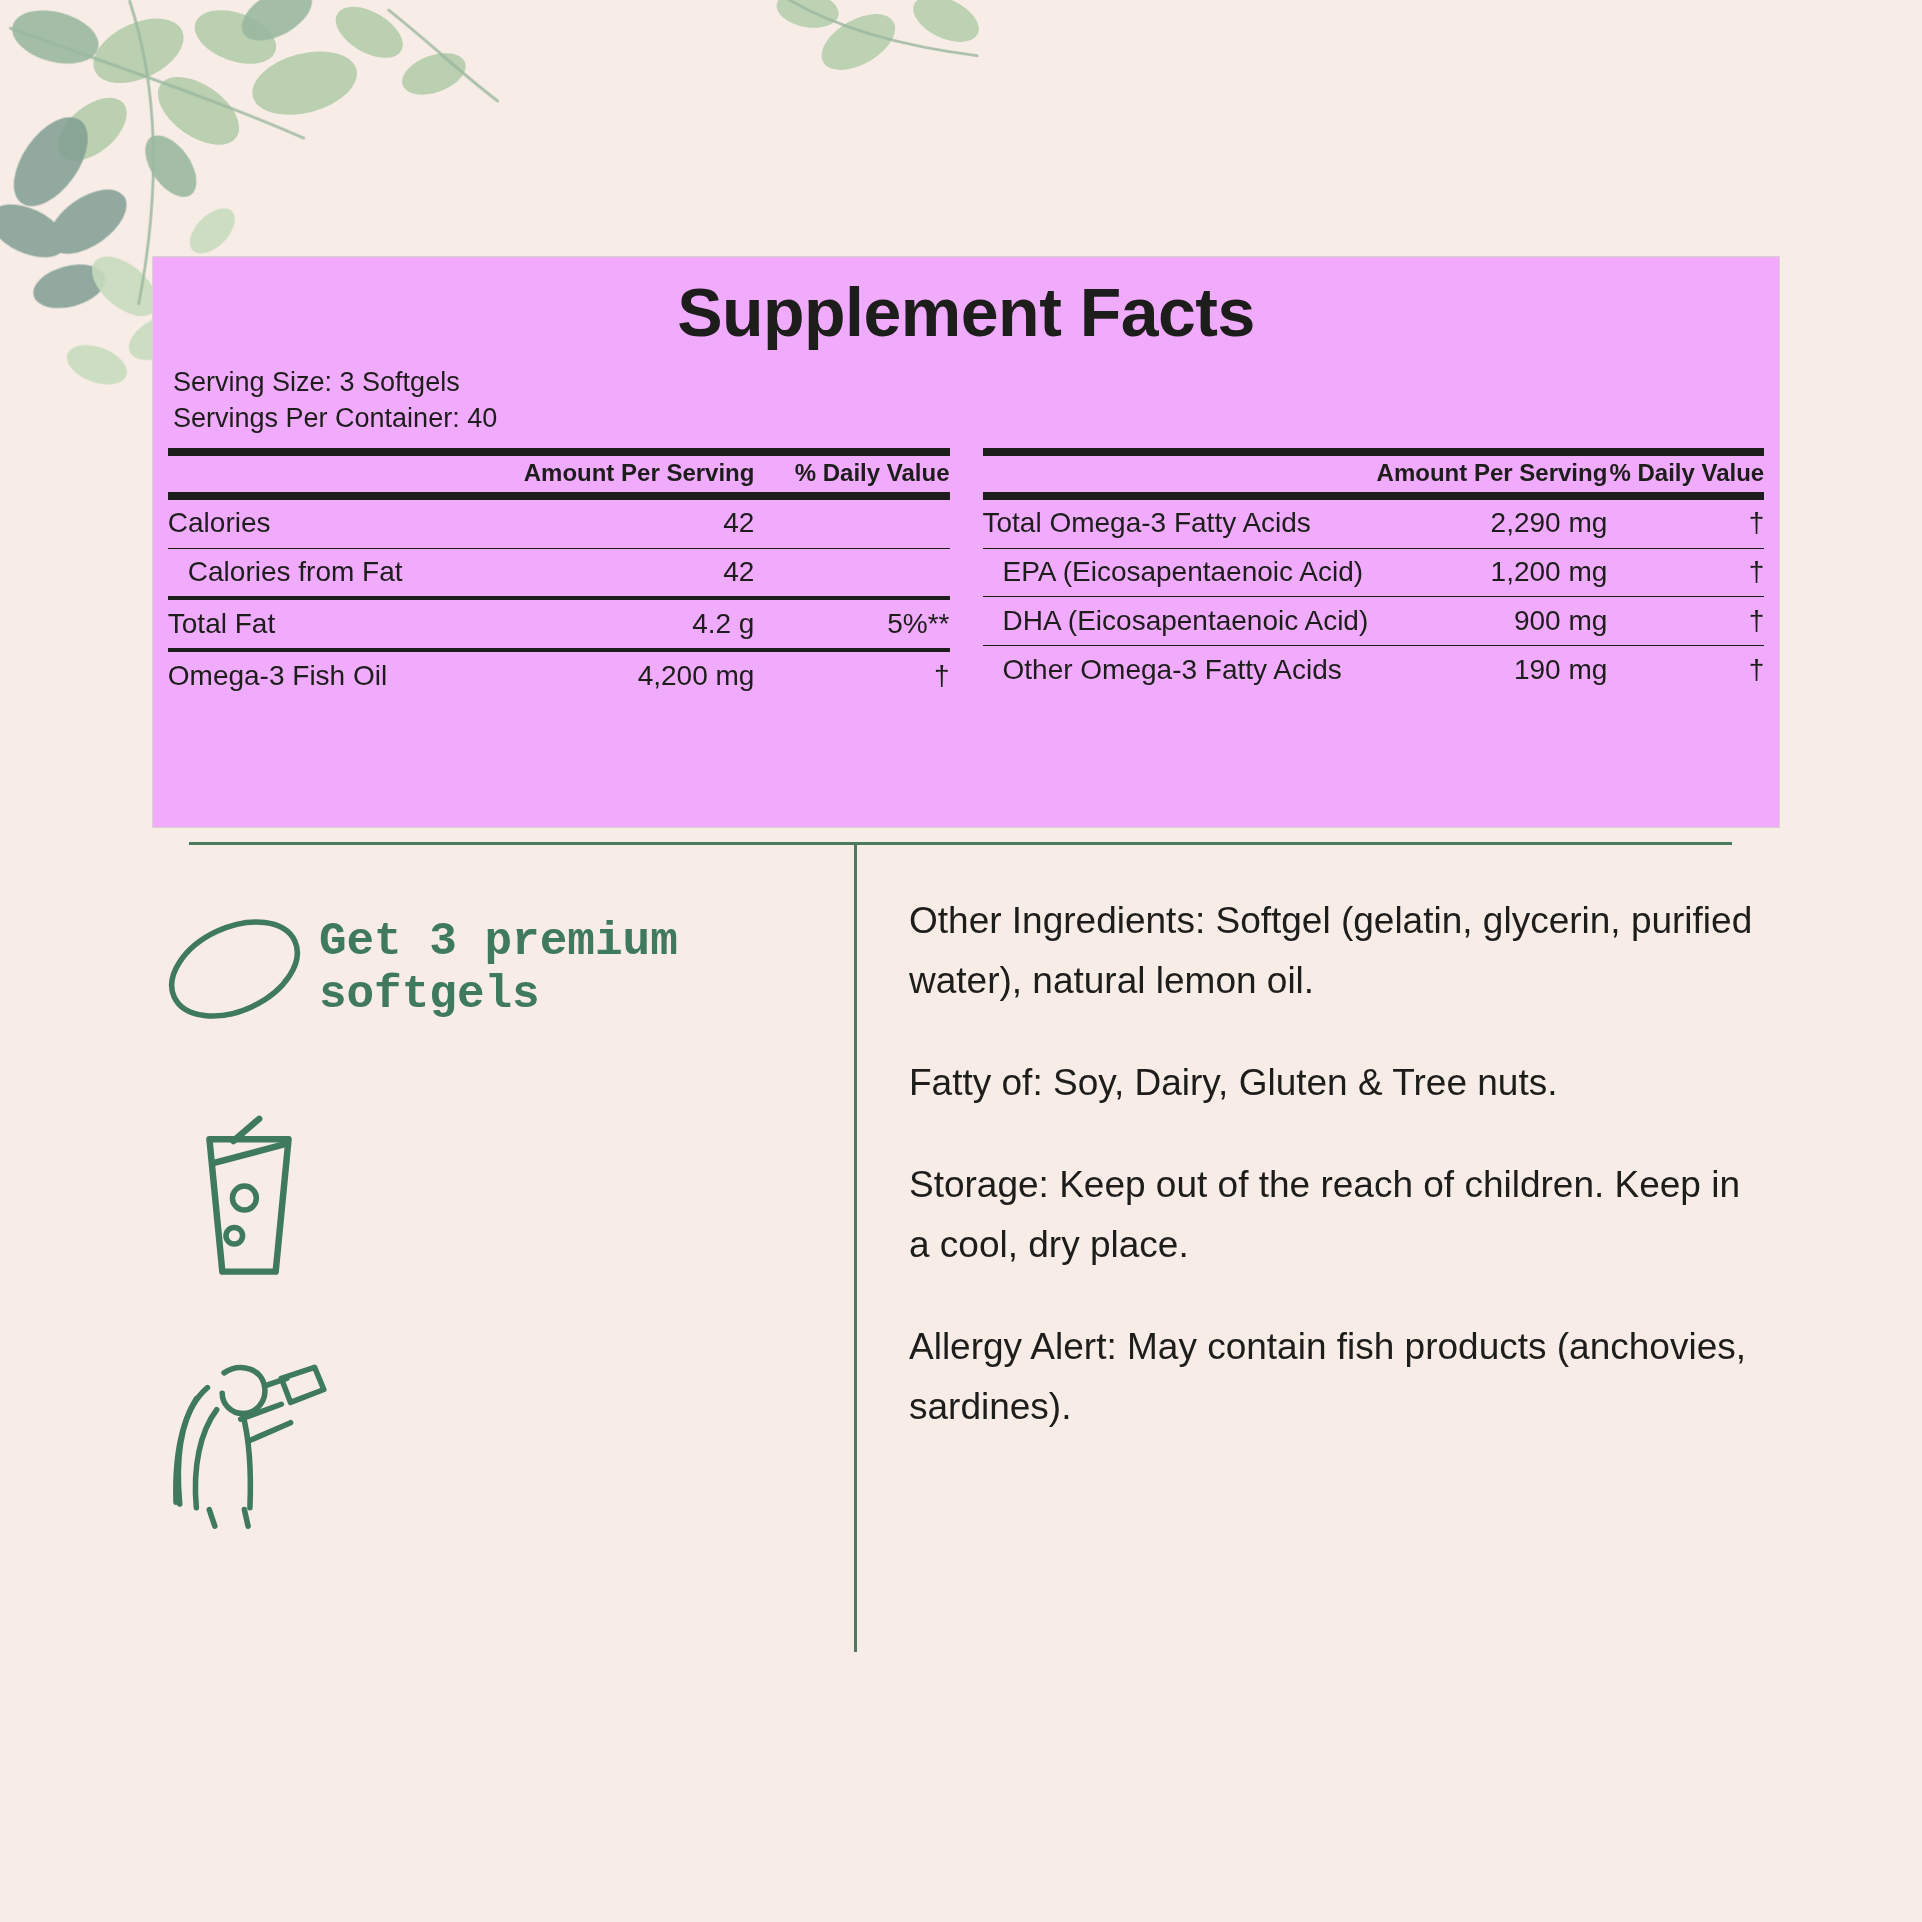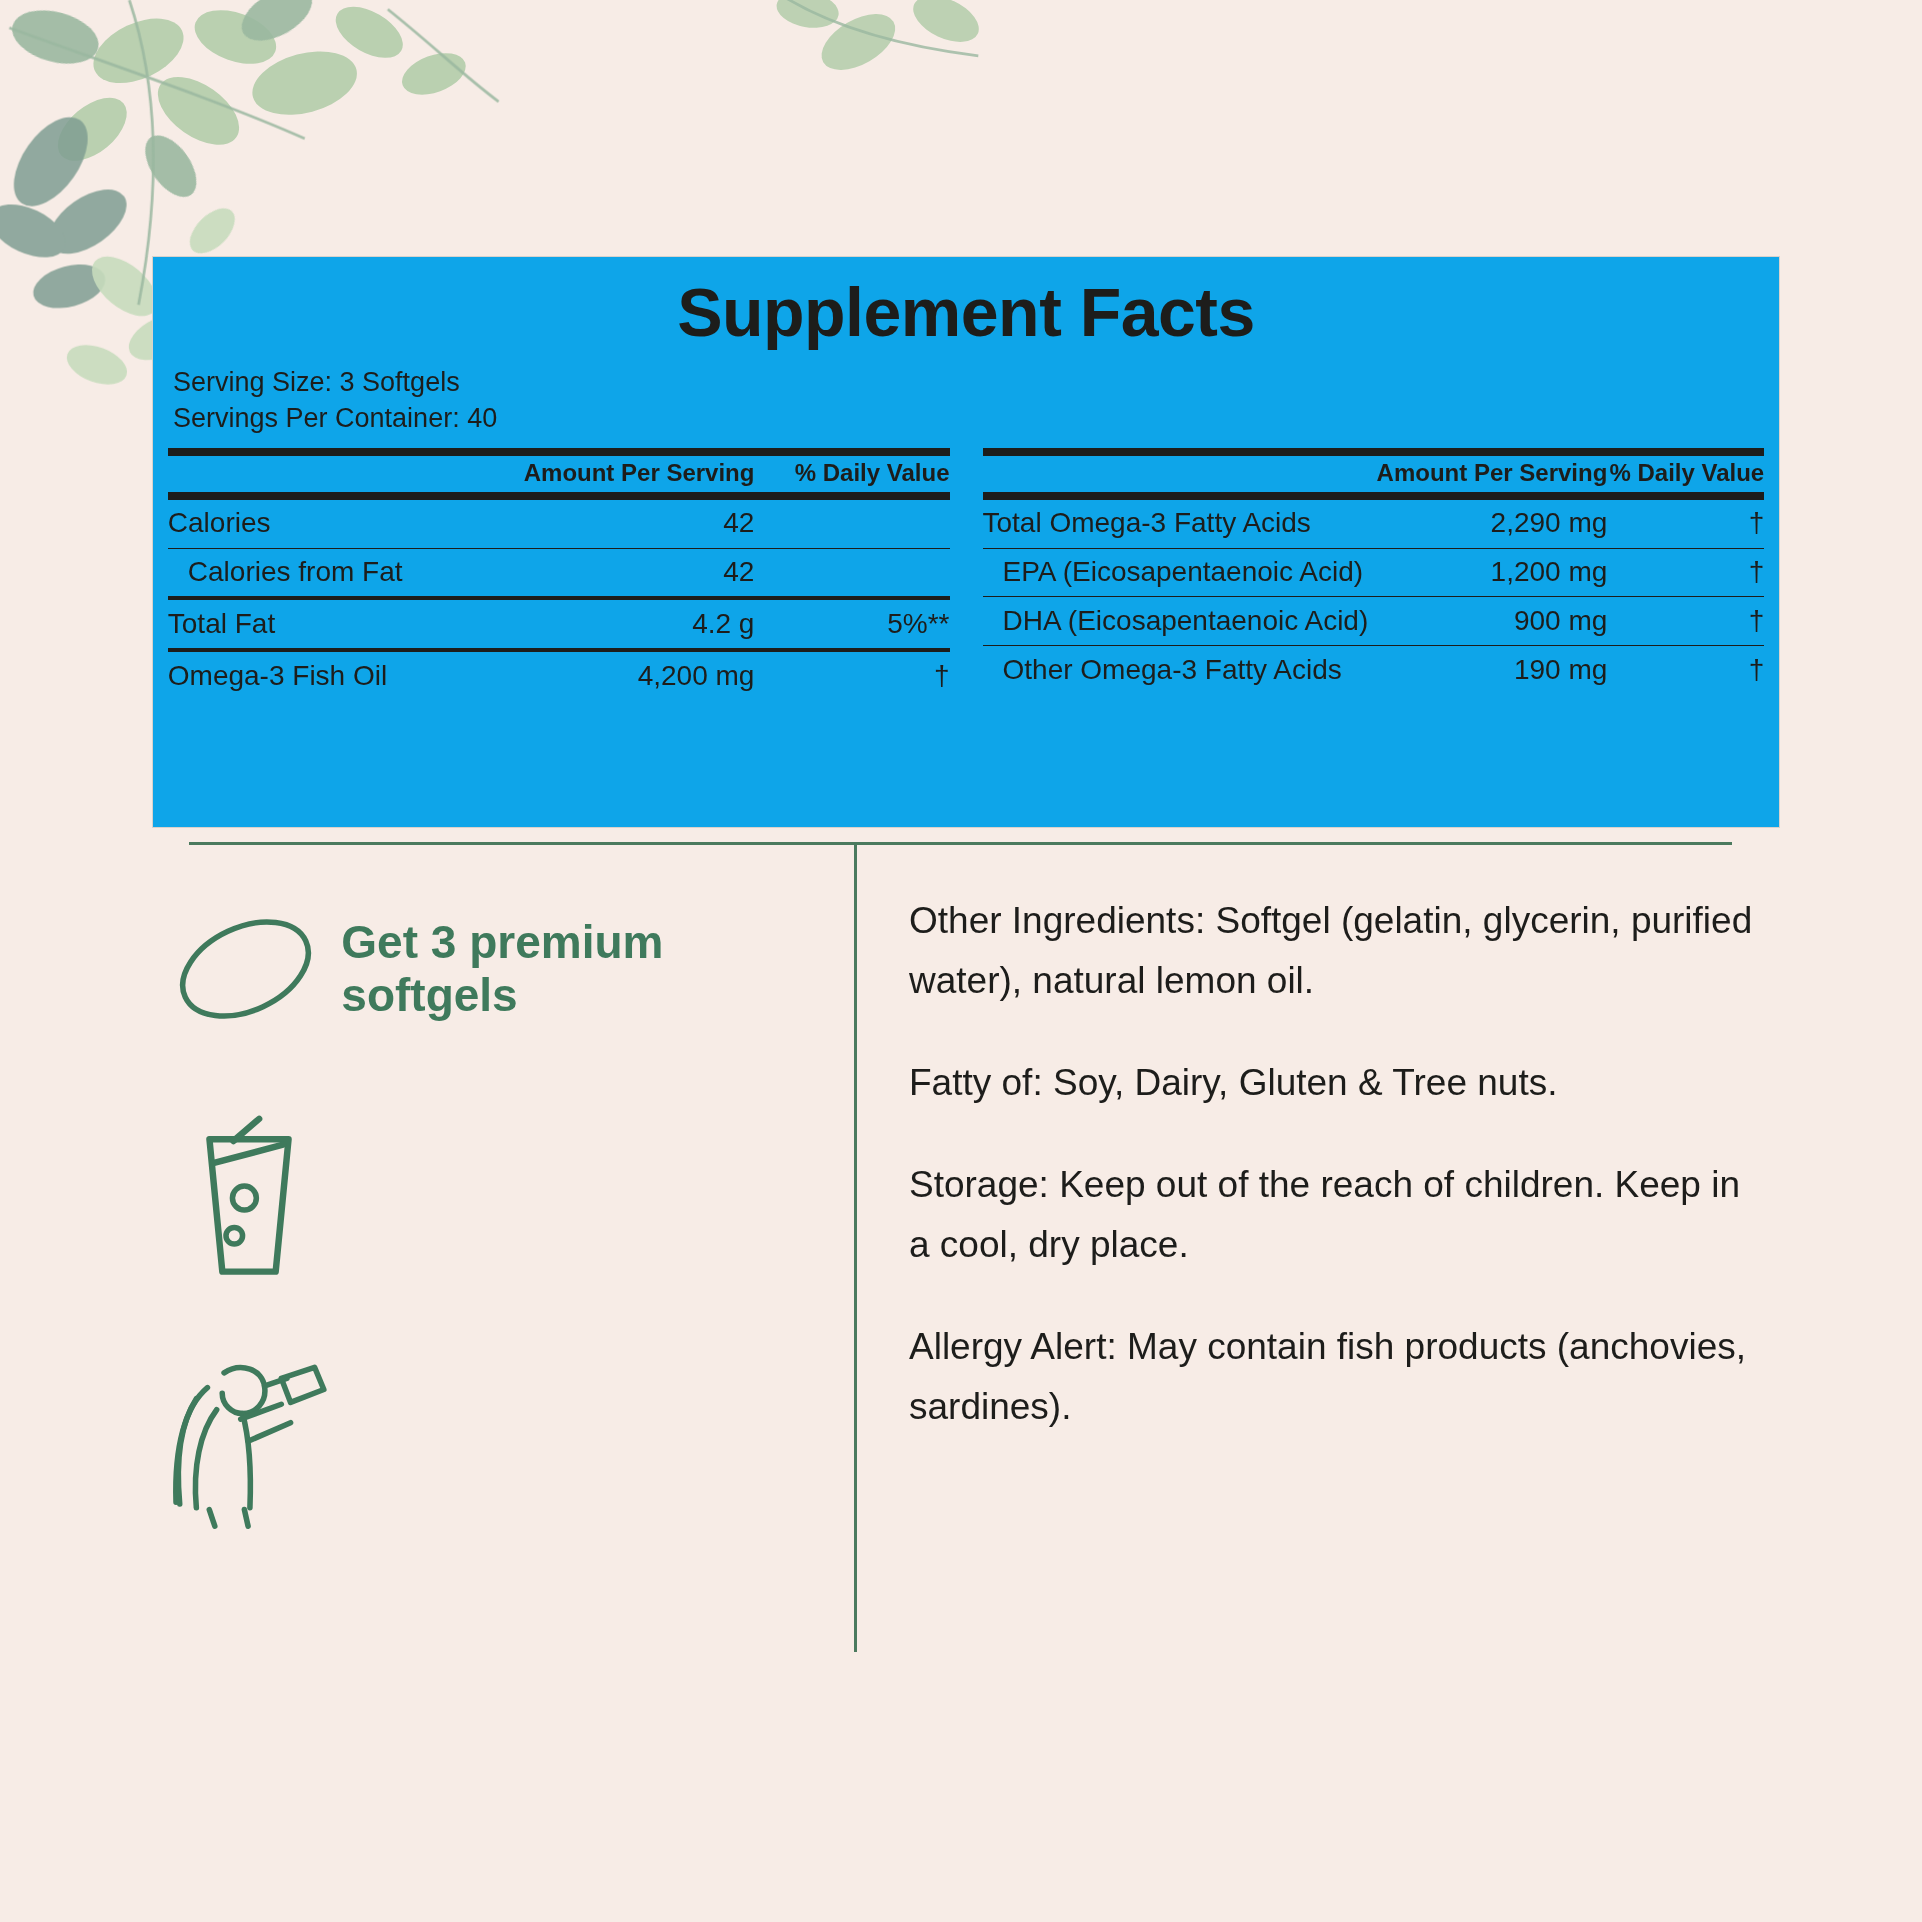--- a/index.html
+++ b/index.html
@@ -14,21 +14,21 @@
 
   
   #leaf-decor { position:absolute; top:0; left:0; width:757px; height:434px; pointer-events:none; }
   #leaf-decor-right { position:absolute; top:-9.2px; left:720px; width:369px; height:185px; pointer-events:none; }
 
   
   .facts-panel {
     position:absolute;
     left:152px; top:256px;
     width:1628px; height:572px;
-    background:#0ea5e9;
+    background:#f0abfc;
     border:1.8px solid #d9d2cc;
   }
   .facts-title {
     text-align:center;
     font-size:68px;
     font-weight:bold;
     color:#1d1d1b;
     letter-spacing:-0.5px;
     margin-top:20px;
     line-height:1.05;
@@ -91,20 +91,21 @@
     position:absolute; left:854px; top:842px; width:2.8px; height:810px;
     background:#4b7a5e;
   }
 
   .steps { position:absolute; left:152px; top:886px; width:683px; }
   .step { display:flex; align-items:center; margin-bottom:61px; min-height:166px; }
   .step-icon { width:194px; display:flex; justify-content:center; align-items:center; }
   .step-text {
     font-size:46px; font-weight:bold; color:#3f7a5c; line-height:1.15;
     margin-left:2px;
+    font-family:Liberation Mono, monospace;
   }
 
   .info { position:absolute; left:909px; top:891px; width:858px; }
   .info p {
     font-size:37px; color:#1d1d1b; line-height:1.62; margin:0 0 42px 0;
   }
   .info b { font-weight:normal; }
 </style>
 </head>
 <body>

